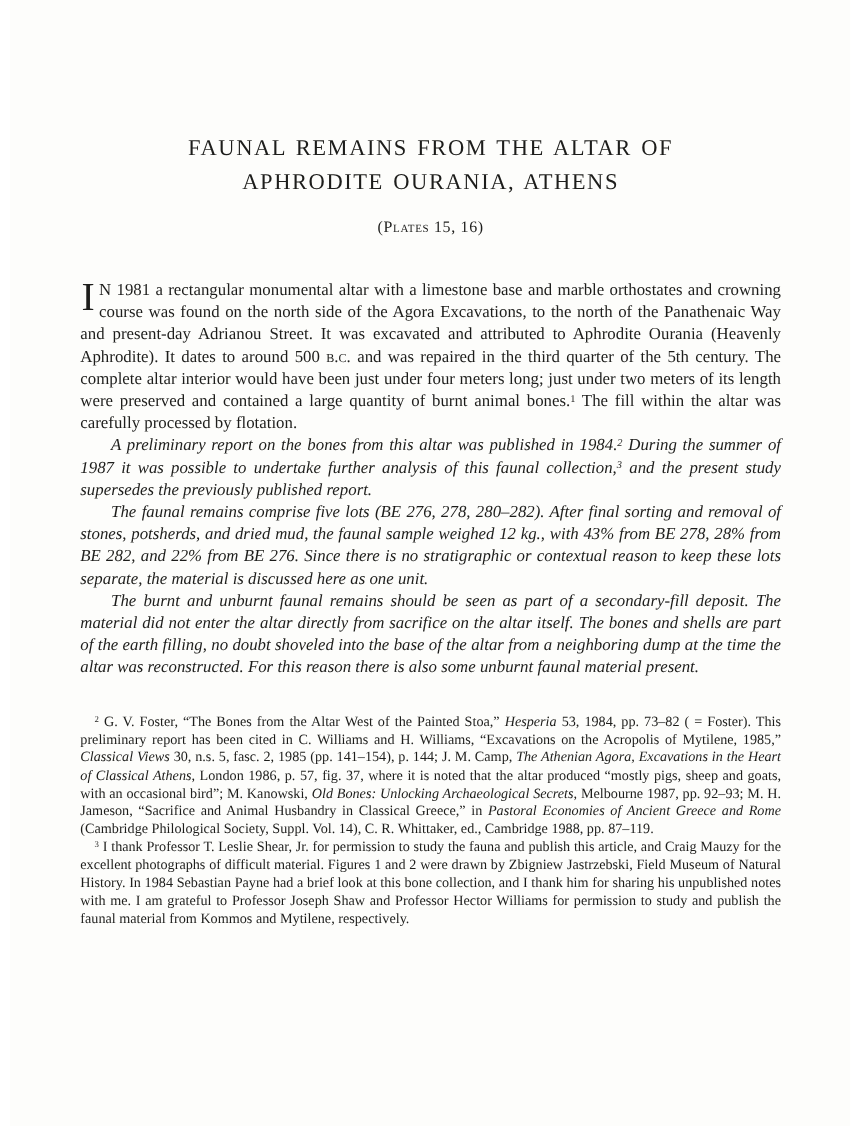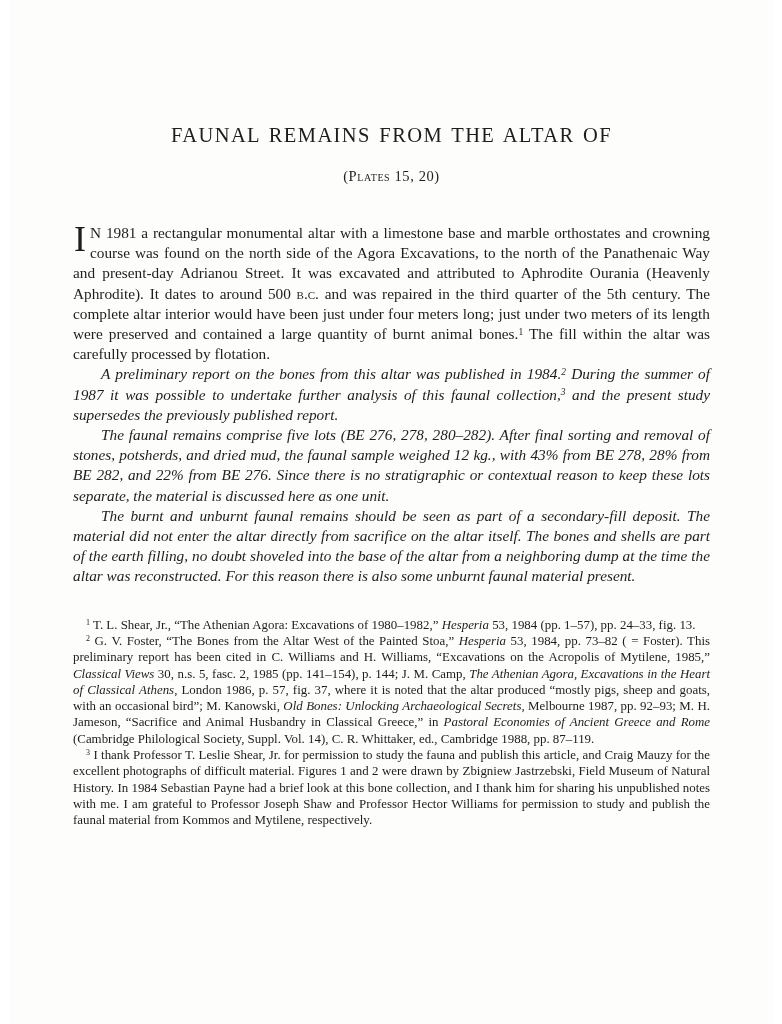--- a/index.html
+++ b/index.html
@@ -67,30 +67,30 @@
   .fn i { font-style: italic; }
 </style>
 </head>
 <body>
 
 <div class="page">
 
   <header class="titleblock">
     <h1 class="title">
       <span class="title-line">FAUNAL REMAINS FROM THE ALTAR OF</span>
+      <span class="title-line">APHRODITE OURANIA, ATHENS</span>
     </h1>
-    <div class="plates">(Plates 15, 20)</div>
+    <div class="plates">(Plates 15, 16)</div>
   </header>
 
   <main class="bodytext">
     <p class="para"><span class="dropcap">I</span><span>N 1981 a rectangular monumental altar with a limestone base and marble orthostates and crowning course was found on the north side of the Agora Excavations, to the north of the Panathenaic Way and present-day Adrianou Street. It was excavated and attributed to Aphrodite Ourania (Heavenly Aphrodite). It dates to around 500 <span class="sc">b.c.</span> and was repaired in the third quarter of the 5th century. The complete altar interior would have been just under four meters long; just under two meters of its length were preserved and contained a large quantity of burnt animal bones.<sup>1</sup> The fill within the altar was carefully processed by flotation.</span></p>
     <p class="para indent">A preliminary report on the bones from this altar was published in 1984.<sup>2</sup> During the summer of 1987 it was possible to undertake further analysis of this faunal collection,<sup>3</sup> and the present study supersedes the previously published report.</p>
     <p class="para indent">The faunal remains comprise five lots (BE 276, 278, 280–282). After final sorting and removal of stones, potsherds, and dried mud, the faunal sample weighed 12 kg., with 43% from BE 278, 28% from BE 282, and 22% from BE 276. Since there is no stratigraphic or contextual reason to keep these lots separate, the material is discussed here as one unit.</p>
     <p class="para indent">The burnt and unburnt faunal remains should be seen as part of a secondary-fill deposit. The material did not enter the altar directly from sacrifice on the altar itself. The bones and shells are part of the earth filling, no doubt shoveled into the base of the altar from a neighboring dump at the time the altar was reconstructed. For this reason there is also some unburnt faunal material present.</p>
   </main>
 
   <footer class="footnotes">
-    <p class="fn"><sup>1</sup> T. L. Shear, Jr., “The Athenian Agora: Excavations of 1980–1982,” <i>Hesperia</i> 53, 1984 (pp. 1–57), pp. 24–33, fig. 13.</p>
     <p class="fn"><sup>2</sup> G. V. Foster, “The Bones from the Altar West of the Painted Stoa,” <i>Hesperia</i> 53, 1984, pp. 73–82 ( = Foster). This preliminary report has been cited in C. Williams and H. Williams, “Excavations on the Acropolis of Mytilene, 1985,” <i>Classical Views</i> 30, n.s. 5, fasc. 2, 1985 (pp. 141–154), p. 144; J. M. Camp, <i>The Athenian Agora, Excavations in the Heart of Classical Athens</i>, London 1986, p. 57, fig. 37, where it is noted that the altar produced “mostly pigs, sheep and goats, with an occasional bird”; M. Kanowski, <i>Old Bones: Unlocking Archaeological Secrets</i>, Melbourne 1987, pp. 92–93; M. H. Jameson, “Sacrifice and Animal Husbandry in Classical Greece,” in <i>Pastoral Economies of Ancient Greece and Rome</i> (Cambridge Philological Society, Suppl. Vol. 14), C. R. Whittaker, ed., Cambridge 1988, pp. 87–119.</p>
     <p class="fn"><sup>3</sup> I thank Professor T. Leslie Shear, Jr. for permission to study the fauna and publish this article, and Craig Mauzy for the excellent photographs of difficult material. Figures 1 and 2 were drawn by Zbigniew Jastrzebski, Field Museum of Natural History. In 1984 Sebastian Payne had a brief look at this bone collection, and I thank him for sharing his unpublished notes with me. I am grateful to Professor Joseph Shaw and Professor Hector Williams for permission to study and publish the faunal material from Kommos and Mytilene, respectively.</p>
   </footer>
 
 </div>
 
 </body></html>

